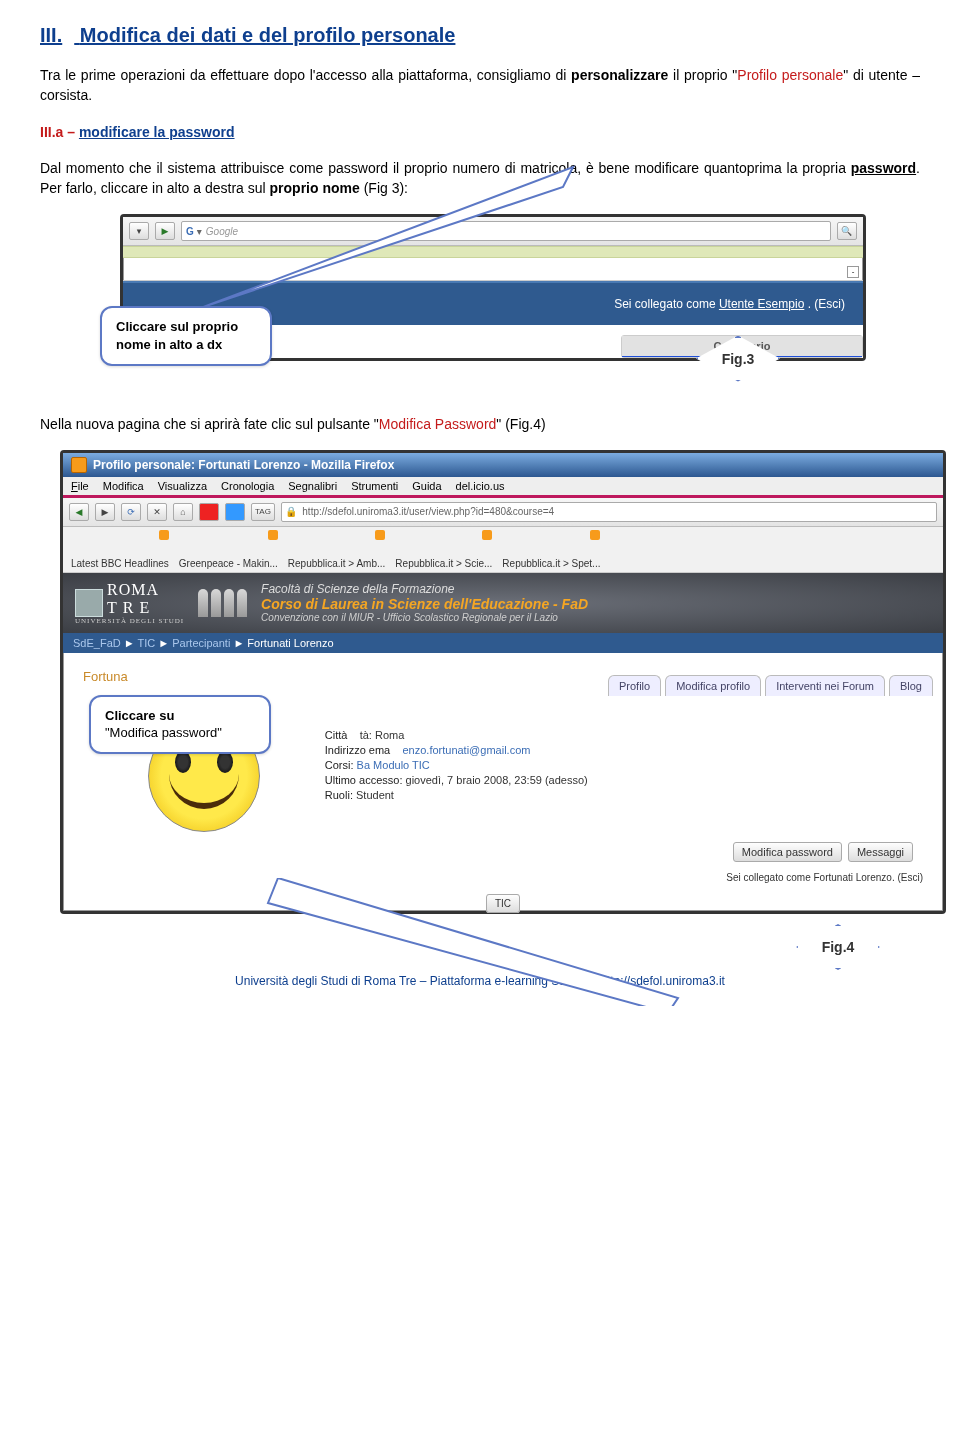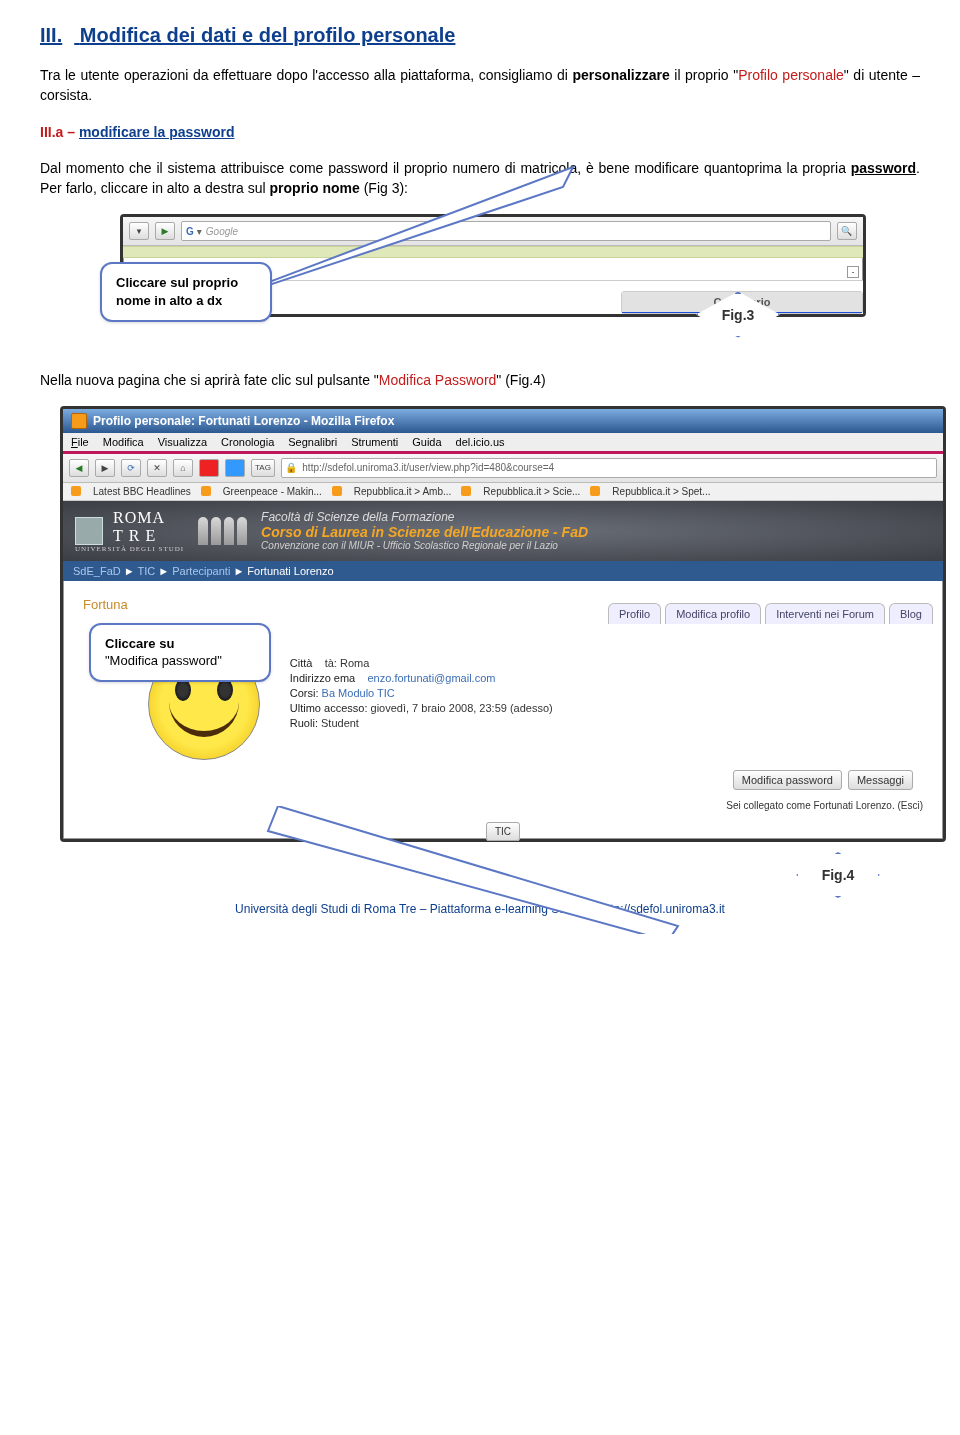--- a/index.html
+++ b/index.html
@@ -146,33 +146,33 @@
     display:flex; gap:14px;
     background:#eee; border-bottom:3px solid #be185d;
     padding:3px 8px; font-size:11px;
   }
   .menubar span u { text-decoration: underline; }
   .bkbar {
     display:flex; gap:10px; align-items:center;
     background:#f1f1f1; border-bottom:1px solid #ccc;
     padding:3px 8px; font-size:10px;
   }
-  .bk-item { display:flex; align-items:flex-start; gap:12px; color:#333; white-space:nowrap; }
+  .bk-item { display:flex; align-items:flex-end; gap:18px; color:#333; white-space:nowrap;flex-direction:column; }
   .bk-ico { width:10px; height:10px; background:#f79b1b; border-radius:2px; }
   .hero {
     display:flex; gap:14px; align-items:center;
     background: radial-gradient(#6b6f78, #3b3e44);
     padding: 8px 12px;
     color:#fff;
   }
   .logo {
     display:flex; flex-direction:column; align-items:flex-start;
     font-family: Georgia, serif;
   }
-  .logo-row { display:flex; align-items:flex-end; gap:10px; }
+  .logo-row { display:flex; align-items:flex-end; gap:4px; }
   .logo-box { width:26px; height:26px; background:#9aa; border:1px solid #cdd; }
   .logo-text { font-size:16px; letter-spacing:1px; }
   .logo-sub { font-size:7px; letter-spacing:1px; color:#ccc; }
   .logo-col { width:10px; height:28px; background: linear-gradient(#d8d8d8,#999); border-radius:5px 5px 0 0; }
   .hero-text { font-style: italic; font-size: 12px; }
   .hero-text .ln1 { color:#dcdcdc; }
   .hero-text .ln2 { color:#f5a623; font-weight:bold; font-size: 14px; }
   .hero-text .ln3 { color:#cfcfcf; font-size:10px; }
   .crumb {
     background:#2f5a8f; color:#fff; font-size:11px; padding:4px 10px;
@@ -199,21 +199,21 @@
   .smiley::before, .smiley::after {
     content:''; position:absolute; width:16px; height:22px;
     background: radial-gradient(#333 40%, #000 100%);
     border-radius: 50%; top:30px;
   }
   .smiley::before { left:26px; }
   .smiley::after { right:26px; }
   .smile { position:absolute; bottom:22px; left:20px; width:70px; height:30px; border-bottom:6px solid #4a2c0a; border-radius: 0 0 60px 60px; }
   .profile-lines { font-size:11px; color:#333; margin-top: 14px; }
   .profile-lines div { margin: 3px 0; }
-  .profile-lines .lbl { color:#222; }
+  .profile-lines .lbl { color:#222;margin-left:35px; }
   .btnrow { display:flex; gap:6px; margin-top:10px; justify-content:flex-end; padding-right:20px; }
   .btn {
     border:1px solid #aaa; border-radius:3px;
     background: linear-gradient(#fefefe,#ddd);
     font-size:11px; padding: 3px 8px; color:#333;
   }
   .logged-line { text-align:right; font-size:10px; color:#333; padding:2px 20px 6px 0; }
   .tic { text-align:center; margin-top:4px; }
   .tic .btn { font-size:10px; }
 
@@ -245,21 +245,21 @@
 </head>
 <body>
 
 <div class="page">
   <h2 class="section">
     <span class="num">III.</span>
     <span>Modifica dei dati e del profilo personale</span>
   </h2>
 
   <p class="body">
-    <span>Tra le utente operazioni da effettuare dopo l'accesso alla piattaforma, consigliamo di </span><span class="bold">personalizzare</span><span> il proprio "</span><span class="red">Profilo personale</span><span>" di utente – corsista.</span>
+    <span>Tra le prime operazioni da effettuare dopo l'accesso alla piattaforma, consigliamo di </span><span class="bold">personalizzare</span><span> il proprio "</span><span class="red">Profilo personale</span><span>" di utente – corsista.</span>
   </p>
 
   <p class="body indent">
     <span class="red bold">III.a –</span>
     <span class="blue">modificare la password</span>
   </p>
 
   <p class="body indent">
     <span>Dal momento che il sistema attribuisce come password il proprio numero di matricola, è bene modificare quantoprima la propria </span><span class="u bold">password</span><span>. Per farlo, cliccare in alto a destra sul </span><span class="bold">proprio nome</span><span> (Fig 3):</span>
   </p>
@@ -270,20 +270,25 @@
       <div class="tb-btn" style="color:#2a7a2a;">▶</div>
       <div class="tb-input">
         <span style="color:#3b6db5;font-weight:bold;margin-right:3px;">G</span>▾
         <span style="margin-left:4px;color:#999;font-style:italic;">Google</span>
       </div>
       <div class="tb-btn">🔍</div>
     </div>
     <div class="inner-band"></div>
     <div style="text-align:right; padding:2px 4px; border-bottom:1px solid #ccc;">
       <span style="display:inline-block;width:10px;height:10px;border:1px solid #999;font-size:8px;line-height:9px;text-align:center;">-</span>
+    </div>
+    <div class="blue-strip">
+      <span>Sei collegato come </span>
+      <span class="link">Utente Esempio</span>
+      <span> . (Esci)</span>
     </div>
     <div class="bs-flex">
       <div class="bs-left"></div>
       <div class="bs-right">
         <div class="bs-right-hd">Calendario</div>
       </div>
     </div>
 
     <div class="ptr1">
       <svg class="pointer-svg" width="420" height="180" style="left:-120px; top:35px;">

